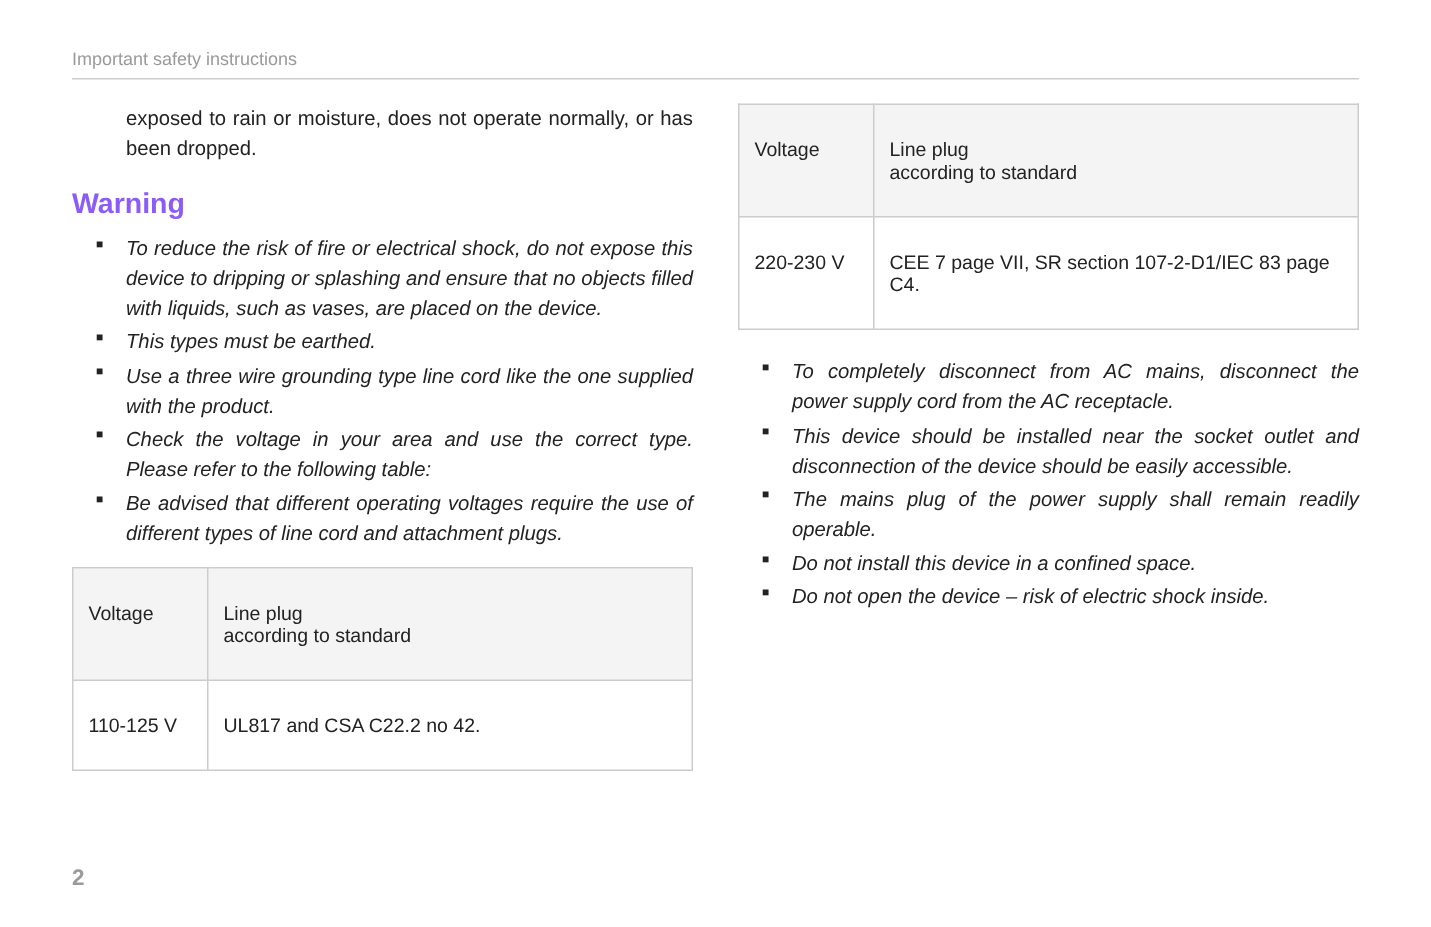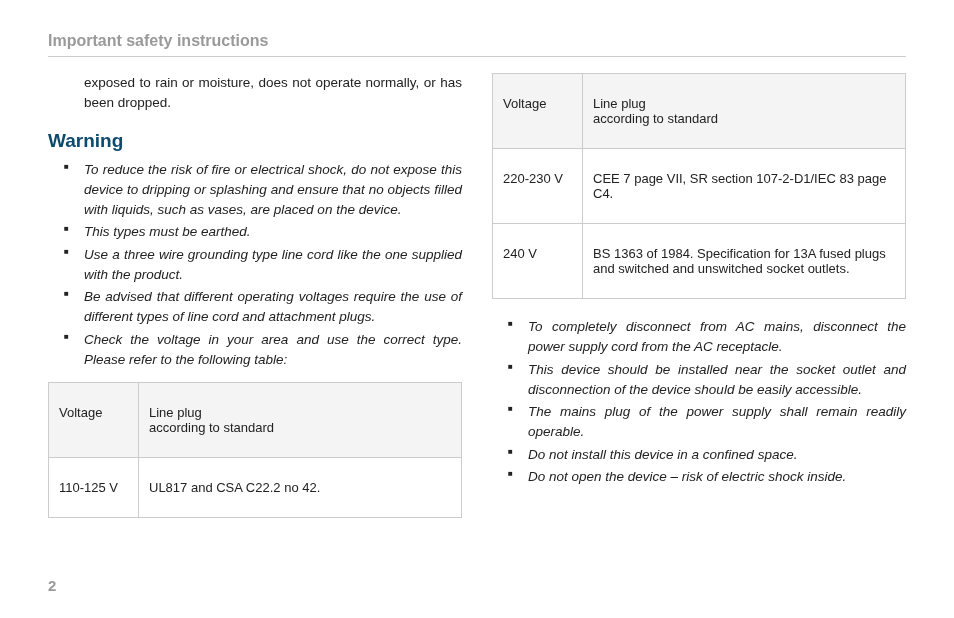--- a/index.html
+++ b/index.html
@@ -10,22 +10,22 @@
       height: 618px;
       position: relative;
       color: #222;
     }
     .page {
       padding: 32px 48px 20px 48px;
       height: 100%;
       position: relative;
     }
     .header-title {
-      font-size: 16px;
-      font-weight: bold;
+      font-size: 12px;
+      font-weight: normal;
       color: #9a9a9a;
       margin-bottom: 6px;
     }
     .header-rule {
       border: none;
       border-top: 1px solid #ccc;
       margin-bottom: 16px;
     }
     .columns {
       display: flex;
@@ -39,21 +39,21 @@
       font-size: 13.5px;
       line-height: 1.5;
       text-align: justify;
       margin-left: 36px;
       margin-bottom: 16px;
       color: #222;
     }
     .warning-heading {
       font-size: 19px;
       font-weight: bold;
-      color: #0c4a6e;
+      color: #8b5cf6;
       margin-bottom: 8px;
       margin-left: 0;
     }
     ul.bullets {
       list-style: none;
       padding: 0;
       margin: 0 0 12px 0;
     }
     ul.bullets li {
       position: relative;
@@ -112,22 +112,22 @@
 
   <div class="columns">
 
     <div class="col">
       <div class="intro-text">exposed to rain or moisture, does not operate normally, or has been dropped.</div>
       <div class="warning-heading">Warning</div>
       <ul class="bullets">
         <li>To reduce the risk of fire or electrical shock, do not expose this device to dripping or splashing and ensure that no objects filled with liquids, such as vases, are placed on the device.</li>
         <li>This types must be earthed.</li>
         <li>Use a three wire grounding type line cord like the one supplied with the product.</li>
+        <li>Check the voltage in your area and use the correct type. Please refer to the following table:</li>
         <li>Be advised that different operating voltages require the use of different types of line cord and attachment plugs.</li>
-        <li>Check the voltage in your area and use the correct type. Please refer to the following table:</li>
       </ul>
       <table class="voltage-table">
         <thead>
           <tr>
             <th class="col1">Voltage</th>
             <th>
               <span>Line plug</span><br>
               <span>according to standard</span>
             </th>
           </tr>
@@ -150,24 +150,20 @@
               <span>Line plug</span><br>
               <span>according to standard</span>
             </th>
           </tr>
         </thead>
         <tbody>
           <tr>
             <td>220-230 V</td>
             <td>CEE 7 page VII, SR section 107-2-D1/IEC 83 page C4.</td>
           </tr>
-          <tr>
-            <td>240 V</td>
-            <td>BS 1363 of 1984. Specification for 13A fused plugs and switched and unswitched socket outlets.</td>
-          </tr>
         </tbody>
       </table>
 
       <ul class="bullets" style="margin-top:18px;">
         <li>To completely disconnect from AC mains, disconnect the power supply cord from the AC receptacle.</li>
         <li>This device should be installed near the socket outlet and disconnection of the device should be easily accessible.</li>
         <li>The mains plug of the power supply shall remain readily operable.</li>
         <li>Do not install this device in a confined space.</li>
         <li>Do not open the device – risk of electric shock inside.</li>
       </ul>

